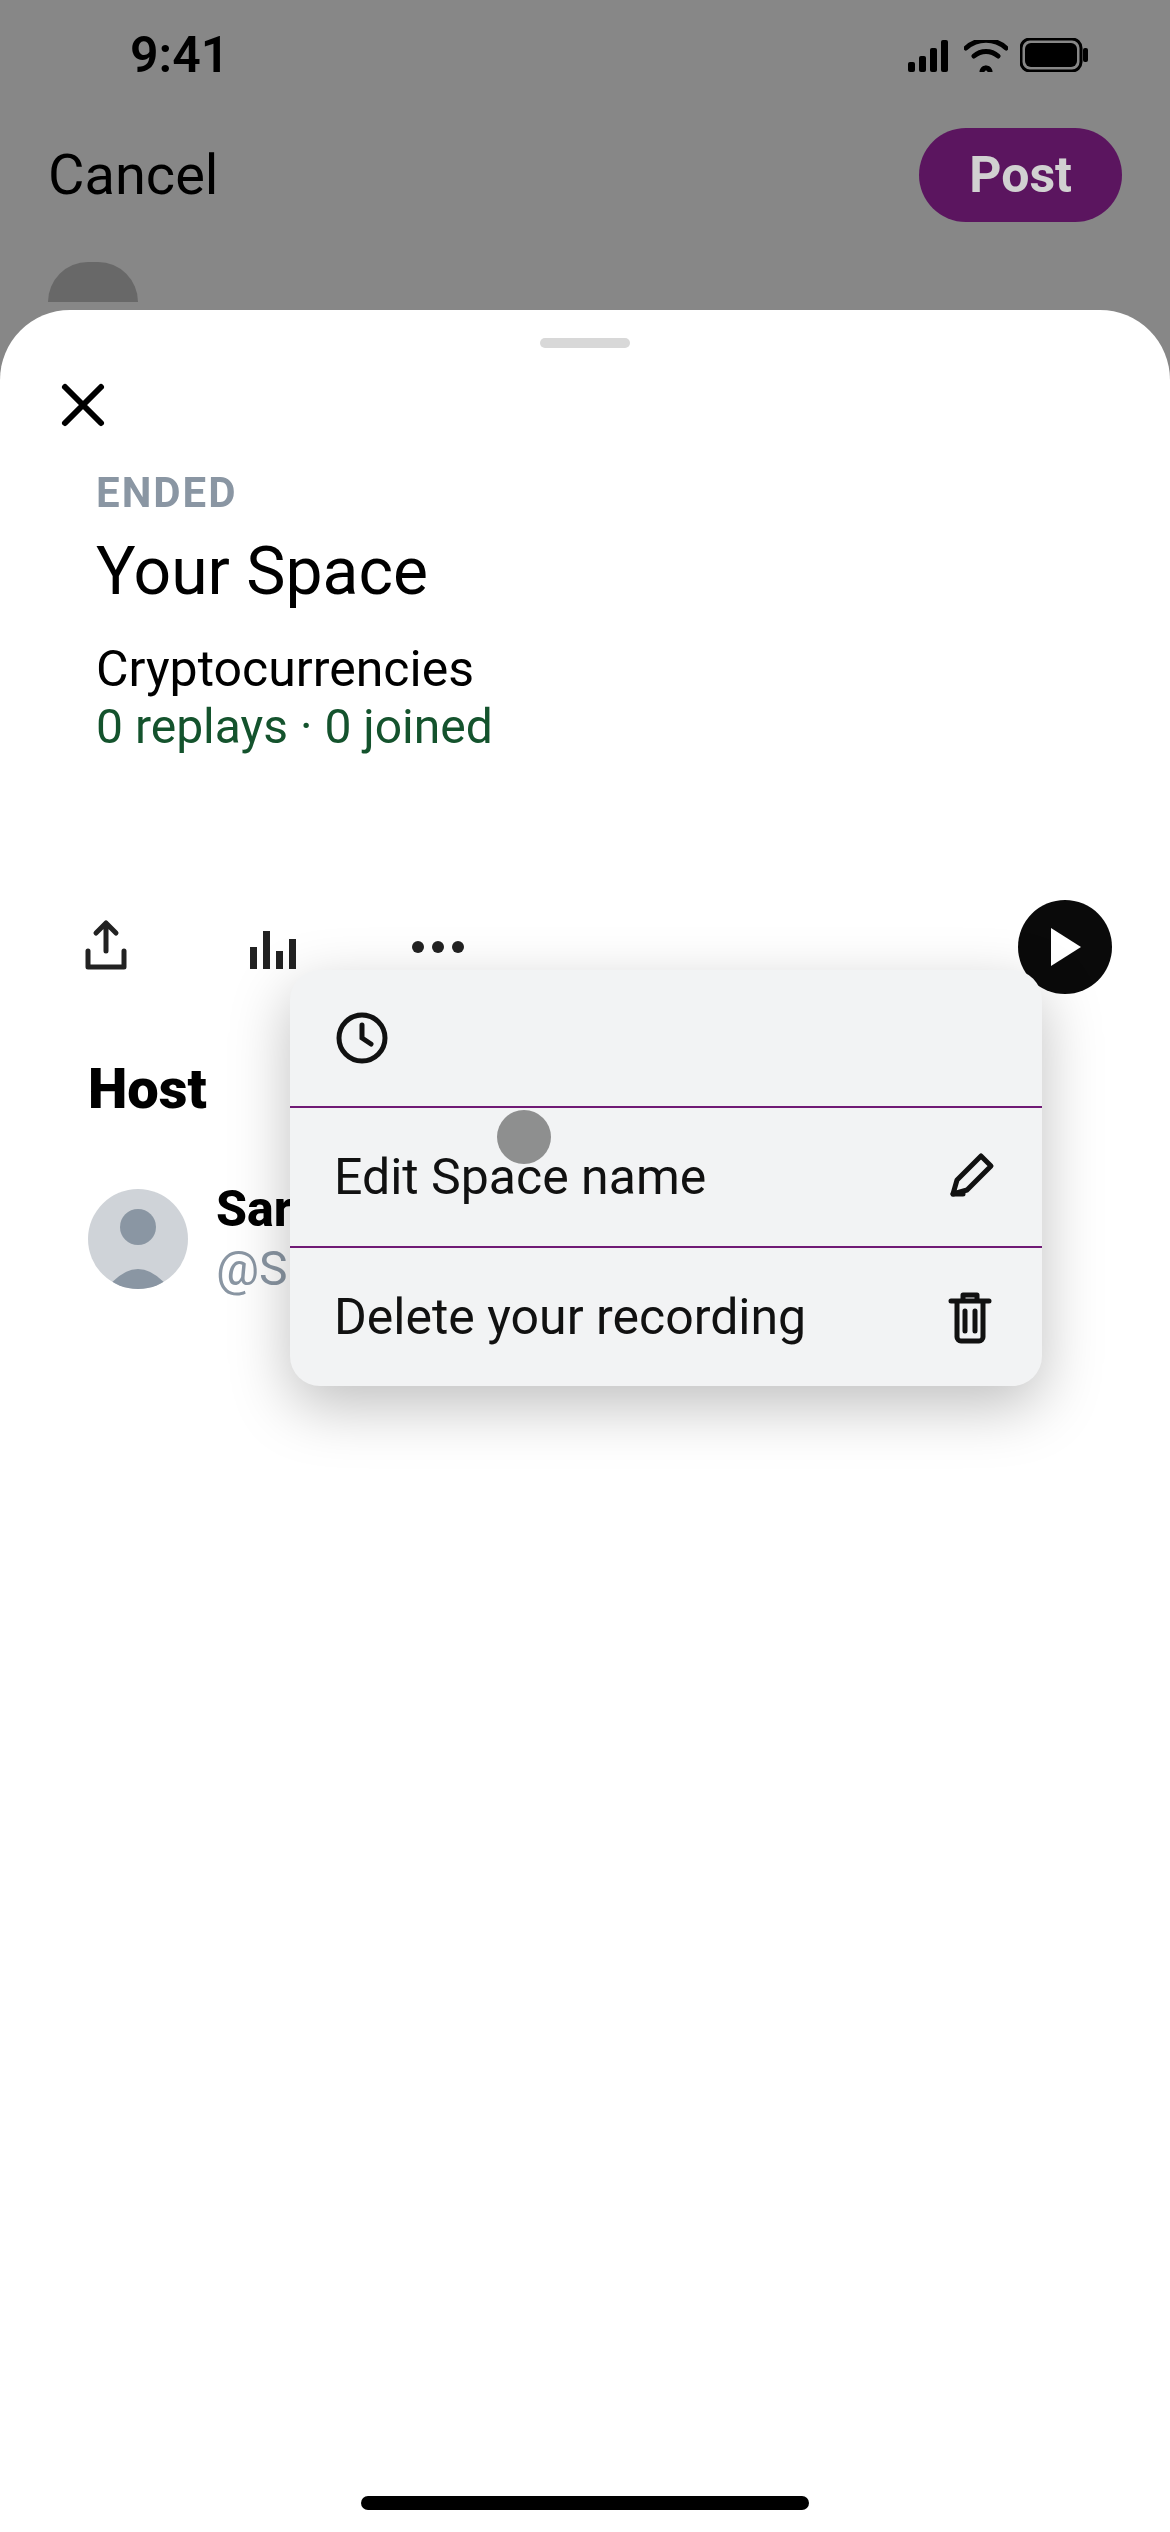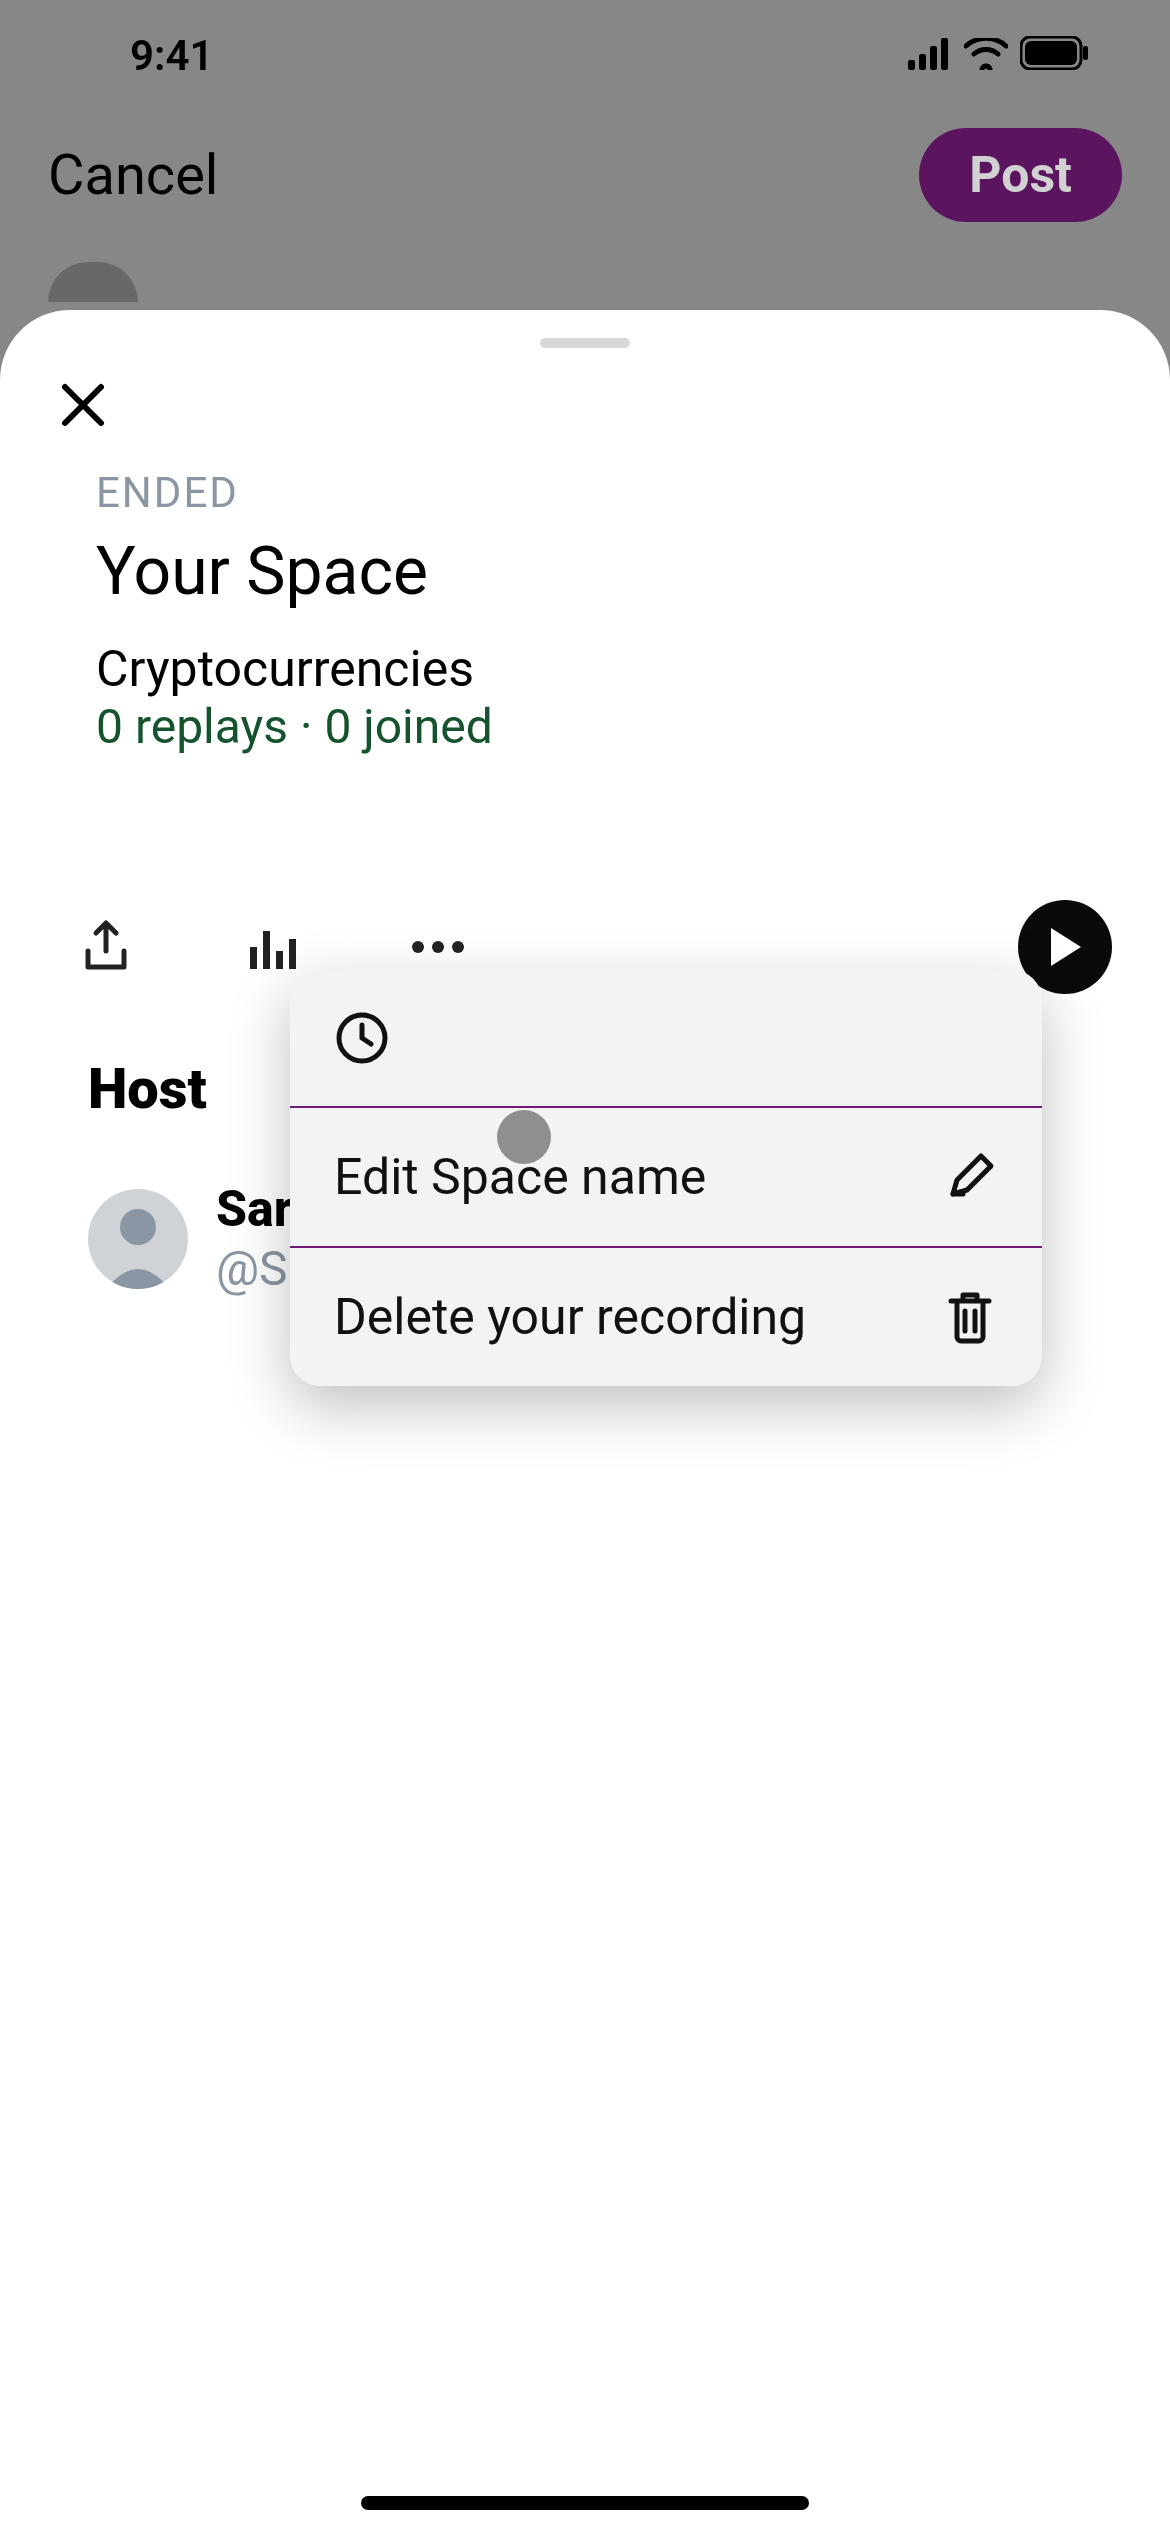--- a/index.html
+++ b/index.html
@@ -20,21 +20,21 @@
       position: relative;
       background: #a5a5a5;
     }
     
     .status-bar {
       height: 110px;
       display: flex;
       align-items: center;
       justify-content: space-between;
       padding: 0 80px 0 130px;
-      font-size: 42px;
+      font-size: 50px;
       font-weight: 600;
       color: #000;
       gap: 14px;
     }
     .status-right {
       display: flex;
       align-items: center;
       gap: 12px;
     }
     
@@ -95,21 +95,21 @@
       color: #000;
       width: 70px;
       height: 70px;
       display: flex;
       align-items: center;
       justify-content: center;
     }
     .status-label {
       margin-top: 28px;
       font-size: 42px;
-      font-weight: 400;
+      font-weight: 700;
       letter-spacing: 2px;
       color: #8a96a3;
       padding-left: 48px;
     }
     .space-title {
       margin-top: 16px;
       font-size: 66px;
       font-weight: 400;
       color: #000;
       padding-left: 48px;

